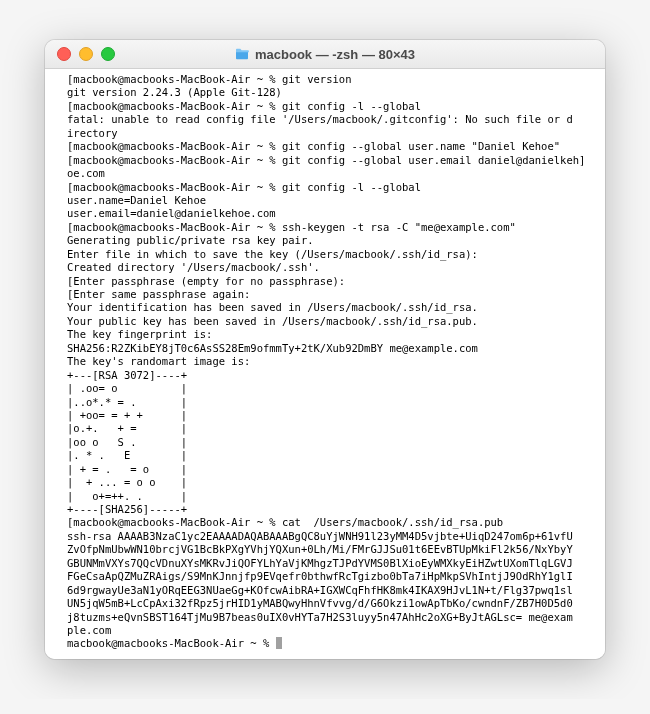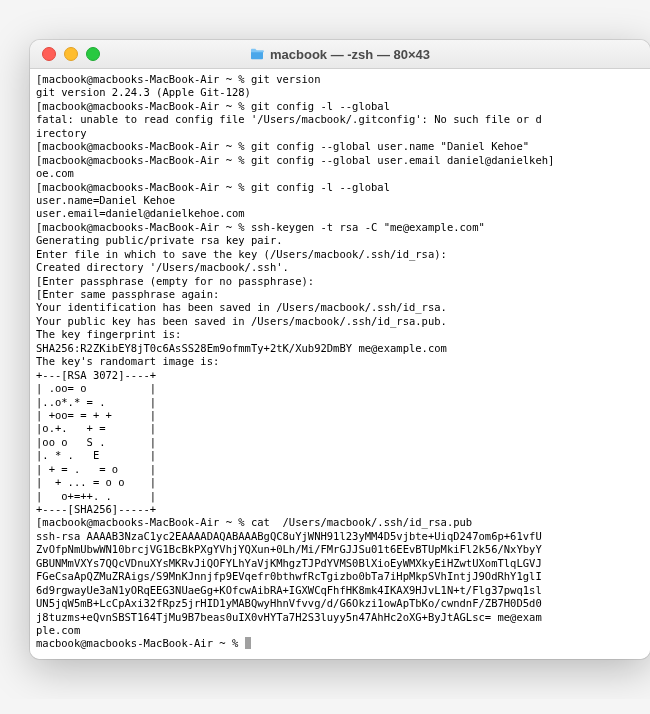--- a/index.html
+++ b/index.html
@@ -2,21 +2,21 @@
 <html><head>
   <meta charset="utf-8">
   <style>
     body {
       margin: 0;
       padding: 40px 30px;
       background: #f5f5f5;
       font-family: -apple-system, BlinkMacSystemFont, sans-serif;
     }
     .terminal-window {
-      width: 620px;
+      width: 560px;
       margin: 0 auto;
       border-radius: 10px;
       overflow: hidden;
       box-shadow: 0 10px 40px rgba(0,0,0,0.25), 0 0 0 1px rgba(0,0,0,0.1);
       background: #fff;
     }
     .titlebar {
       height: 28px;
       background: linear-gradient(#f6f6f6, #e9e9e9);
       border-bottom: 1px solid #d0d0d0;
@@ -51,21 +51,21 @@
       color: #4a4a4a;
       pointer-events: none;
     }
     .folder-icon {
       width: 14px;
       height: 12px;
       display: inline-block;
     }
     .terminal-body {
       background: #fff;
-      padding: 4px 6px 8px 6px;
+      padding: 4px 6px 8px 22px;
       font-family: "Menlo", "Monaco", monospace;
       font-size: 10.5px;
       line-height: 1.28;
       color: #000;
       white-space: pre-wrap;
       word-break: break-all;
     }
     .cursor {
       display: inline-block;
       width: 6px;

